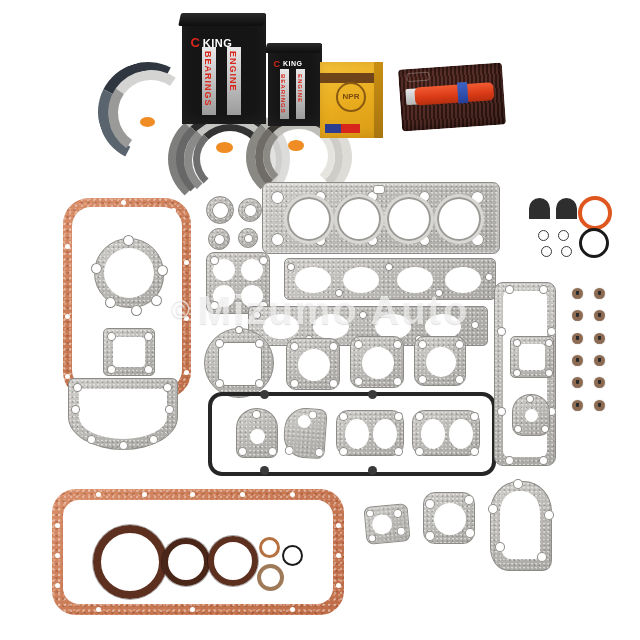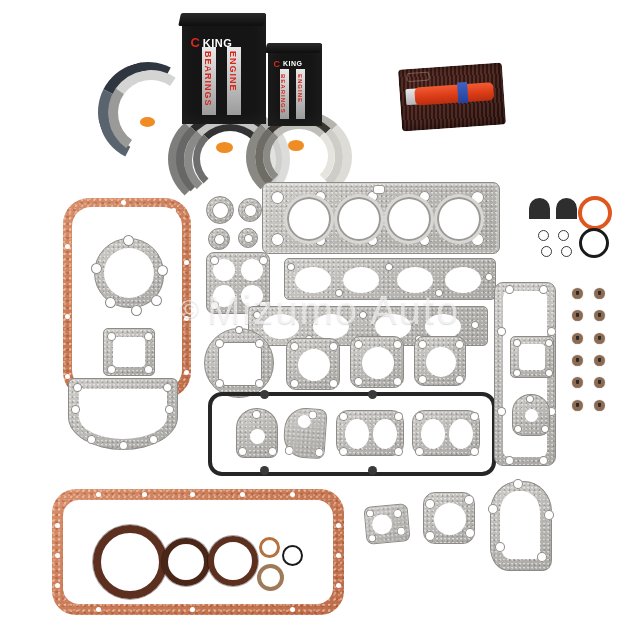--- a/index.html
+++ b/index.html
@@ -24,21 +24,21 @@
     background:
       radial-gradient(circle at 30% 40%, rgba(255,255,255,.5) 0 .8px, transparent 1.2px),
       radial-gradient(circle at 70% 65%, rgba(90,90,90,.35) 0 .8px, transparent 1.2px),
       linear-gradient(150deg,#cfcdc9,#bab8b4 50%,#a9a7a3);
     background-size:4px 4px,5px 5px,100% 100%;
   }
 
   
   .wm{
     position:absolute;left:0;top:288px;width:640px;text-align:center;
-    font-size:40px;letter-spacing:2px;font-weight:400;
+    font-size:40px;letter-spacing:2px;font-weight:700;
     color:rgba(255,255,255,.62);
     text-shadow:0 1px 1px rgba(120,120,120,.25);
     pointer-events:none;user-select:none;z-index:40;white-space:nowrap;
   }
   .wm .c{font-size:26px;vertical-align:18%;margin-right:6px;}
 
   
   .boxKing{
     position:absolute;background:#151515;
     box-shadow:inset 0 0 18px rgba(255,255,255,.06);
@@ -178,20 +178,26 @@
     <div class="logo" style="top:14%;">
       <span class="kc" style="font-size:9px;">C</span>
       <span class="kname" style="font-size:7px;">KING</span>
     </div>
     <div class="stripe" style="left:22%;width:17%;"></div>
     <div class="stripe" style="left:52%;width:17%;"></div>
     <div class="vtext" style="left:22%;top:36%;font-size:6px;">BEARINGS</div>
     <div class="vtext" style="left:53%;top:36%;font-size:6px;">ENGINE</div>
   </div>
 
+  <div class="boxNPR" style="left:320px;top:62px;width:62px;height:76px;">
+    <div class="band" style="top:14%;"></div>
+    <div class="seal" style="font-size:8px;">NPR</div>
+    <div class="btm"></div>
+    <div class="side"></div>
+  </div>
 
   <div class="rtv" style="left:400px;top:66px;width:104px;height:62px;transform:rotate(-4deg);">
     <div class="hang"></div>
     <div class="cap"></div>
     <div class="tube"></div>
     <div class="blue"></div>
   </div>
 
   <div class="gbody steelg" style="left:262px;top:182px;width:238px;height:72px;border-radius:7px;
               border:1px solid #8d8b87;box-shadow:inset 0 0 0 3px rgba(255,255,255,.25);">

